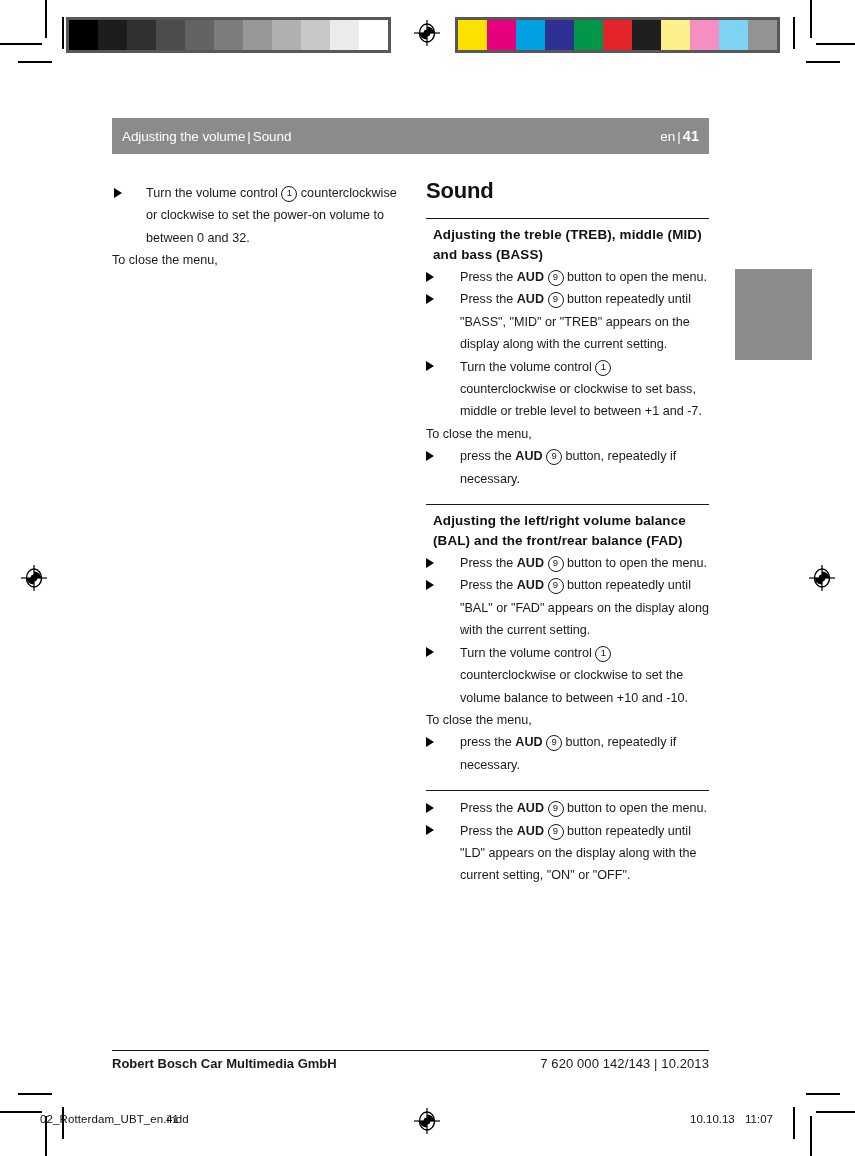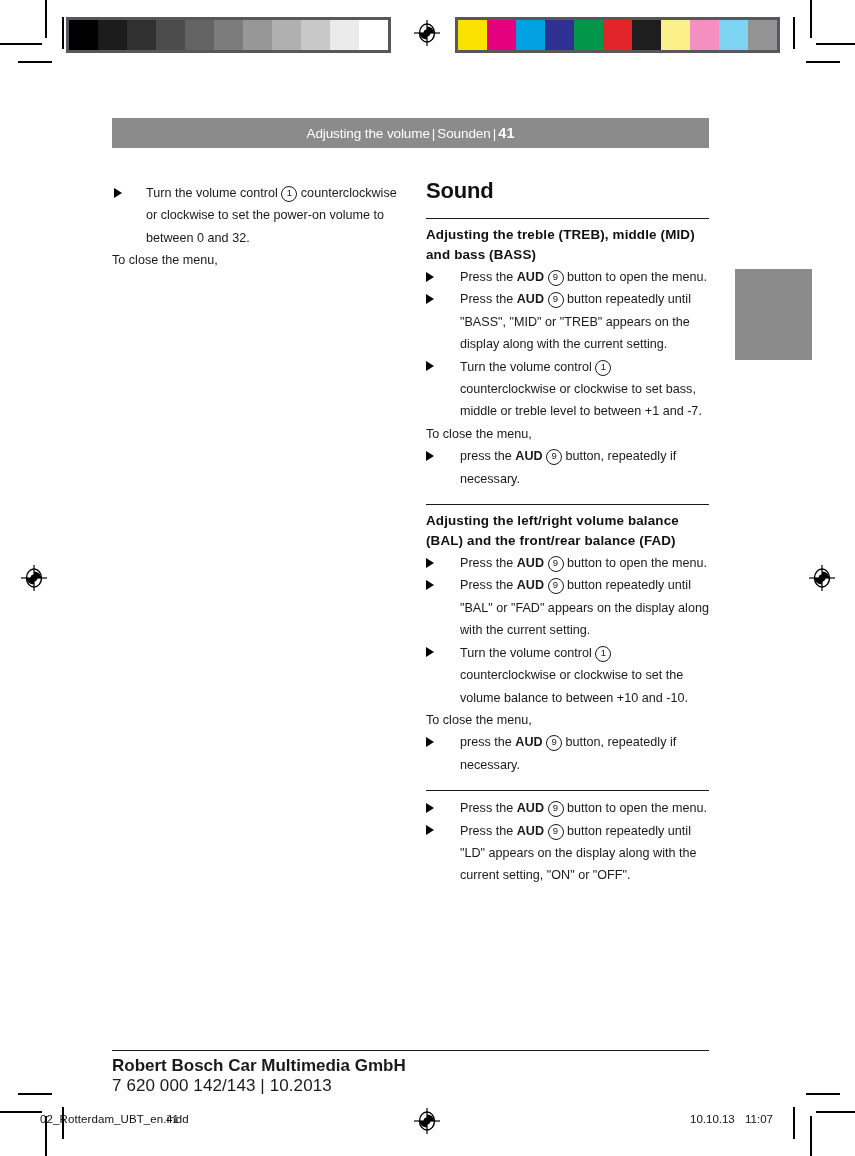--- a/index.html
+++ b/index.html
@@ -19,23 +19,23 @@
   
   .strip{position:absolute;display:flex;border:3px solid #58585a;box-sizing:border-box;}
   .strip .sw{flex:0 0 auto;}
   #gray-strip{left:66px;top:17px;height:36px;}
   #gray-strip .sw{width:29px;height:100%;}
   #color-strip{left:455px;top:17px;height:36px;}
   #color-strip .sw{width:29px;height:100%;}
 
   
   #header-bar{
-    position:absolute;left:112px;top:118px;width:597px;height:30px;
+    position:absolute;left:112px;top:118px;width:597px;height:36px;
     background:#8b8b8b;color:#ffffff;box-sizing:border-box;
-    display:flex;align-items:center;justify-content:center;
+    display:flex;align-items:center;justify-content:space-between;
     padding:0 10px;
   }
   #header-bar .h-left{font-size:13.5px;letter-spacing:-0.1px;white-space:nowrap;}
   #header-bar .h-right{font-size:13.5px;white-space:nowrap;}
   #header-bar .h-right b{font-size:14.5px;font-weight:bold;}
   .sep{padding:0 2px;}
 
   
   #lang-tab{
     position:absolute;left:735px;top:269px;width:77px;height:91px;
@@ -69,32 +69,31 @@
     border:1px solid #1a1a1a;border-radius:50%;
     font-size:9.5px;text-align:center;vertical-align:1px;
     font-family:"Liberation Sans",sans-serif;
   }
 
   
   h1.sec{
     margin:0 0 14px 0;font-size:22px;font-weight:bold;letter-spacing:-0.2px;color:#111;
   }
   h2.sub{
-    margin:0 0 1px 0;font-size:13.4px;font-weight:bold;line-height:20px;letter-spacing:0.15px;color:#111;
+    margin:0 0 1px 7px;font-size:13.4px;font-weight:bold;line-height:20px;letter-spacing:0.15px;color:#111;
   }
   .rule{border-top:1.6px solid #1a1a1a;margin:0 0 6px 0;}
   .gap{height:14px;}
 
   
   #footer{
     position:absolute;left:112px;top:1050px;width:597px;
     border-top:1.3px solid #1a1a1a;padding-top:5px;
     display:flex;justify-content:space-between;align-items:baseline;
-    font-size:17px;
-    flex-direction:column;
+    font-size:13px;
   }
   #footer .f-left{font-weight:bold;}
   #footer .f-right{letter-spacing:0.1px;}
 
   
   #slug{position:absolute;left:0;top:1108px;width:714px;height:28px;}
   #slug .s-file{position:absolute;left:40px;top:5px;font-size:11.5px;color:#111;letter-spacing:0.1px;}
   #slug .s-page{position:absolute;left:166px;top:5px;font-size:11.5px;color:#111;}
   #slug .s-date{position:absolute;left:690px;top:5px;font-size:11.5px;color:#111;}
   #slug .s-time{position:absolute;left:745px;top:5px;font-size:11.5px;color:#111;}

